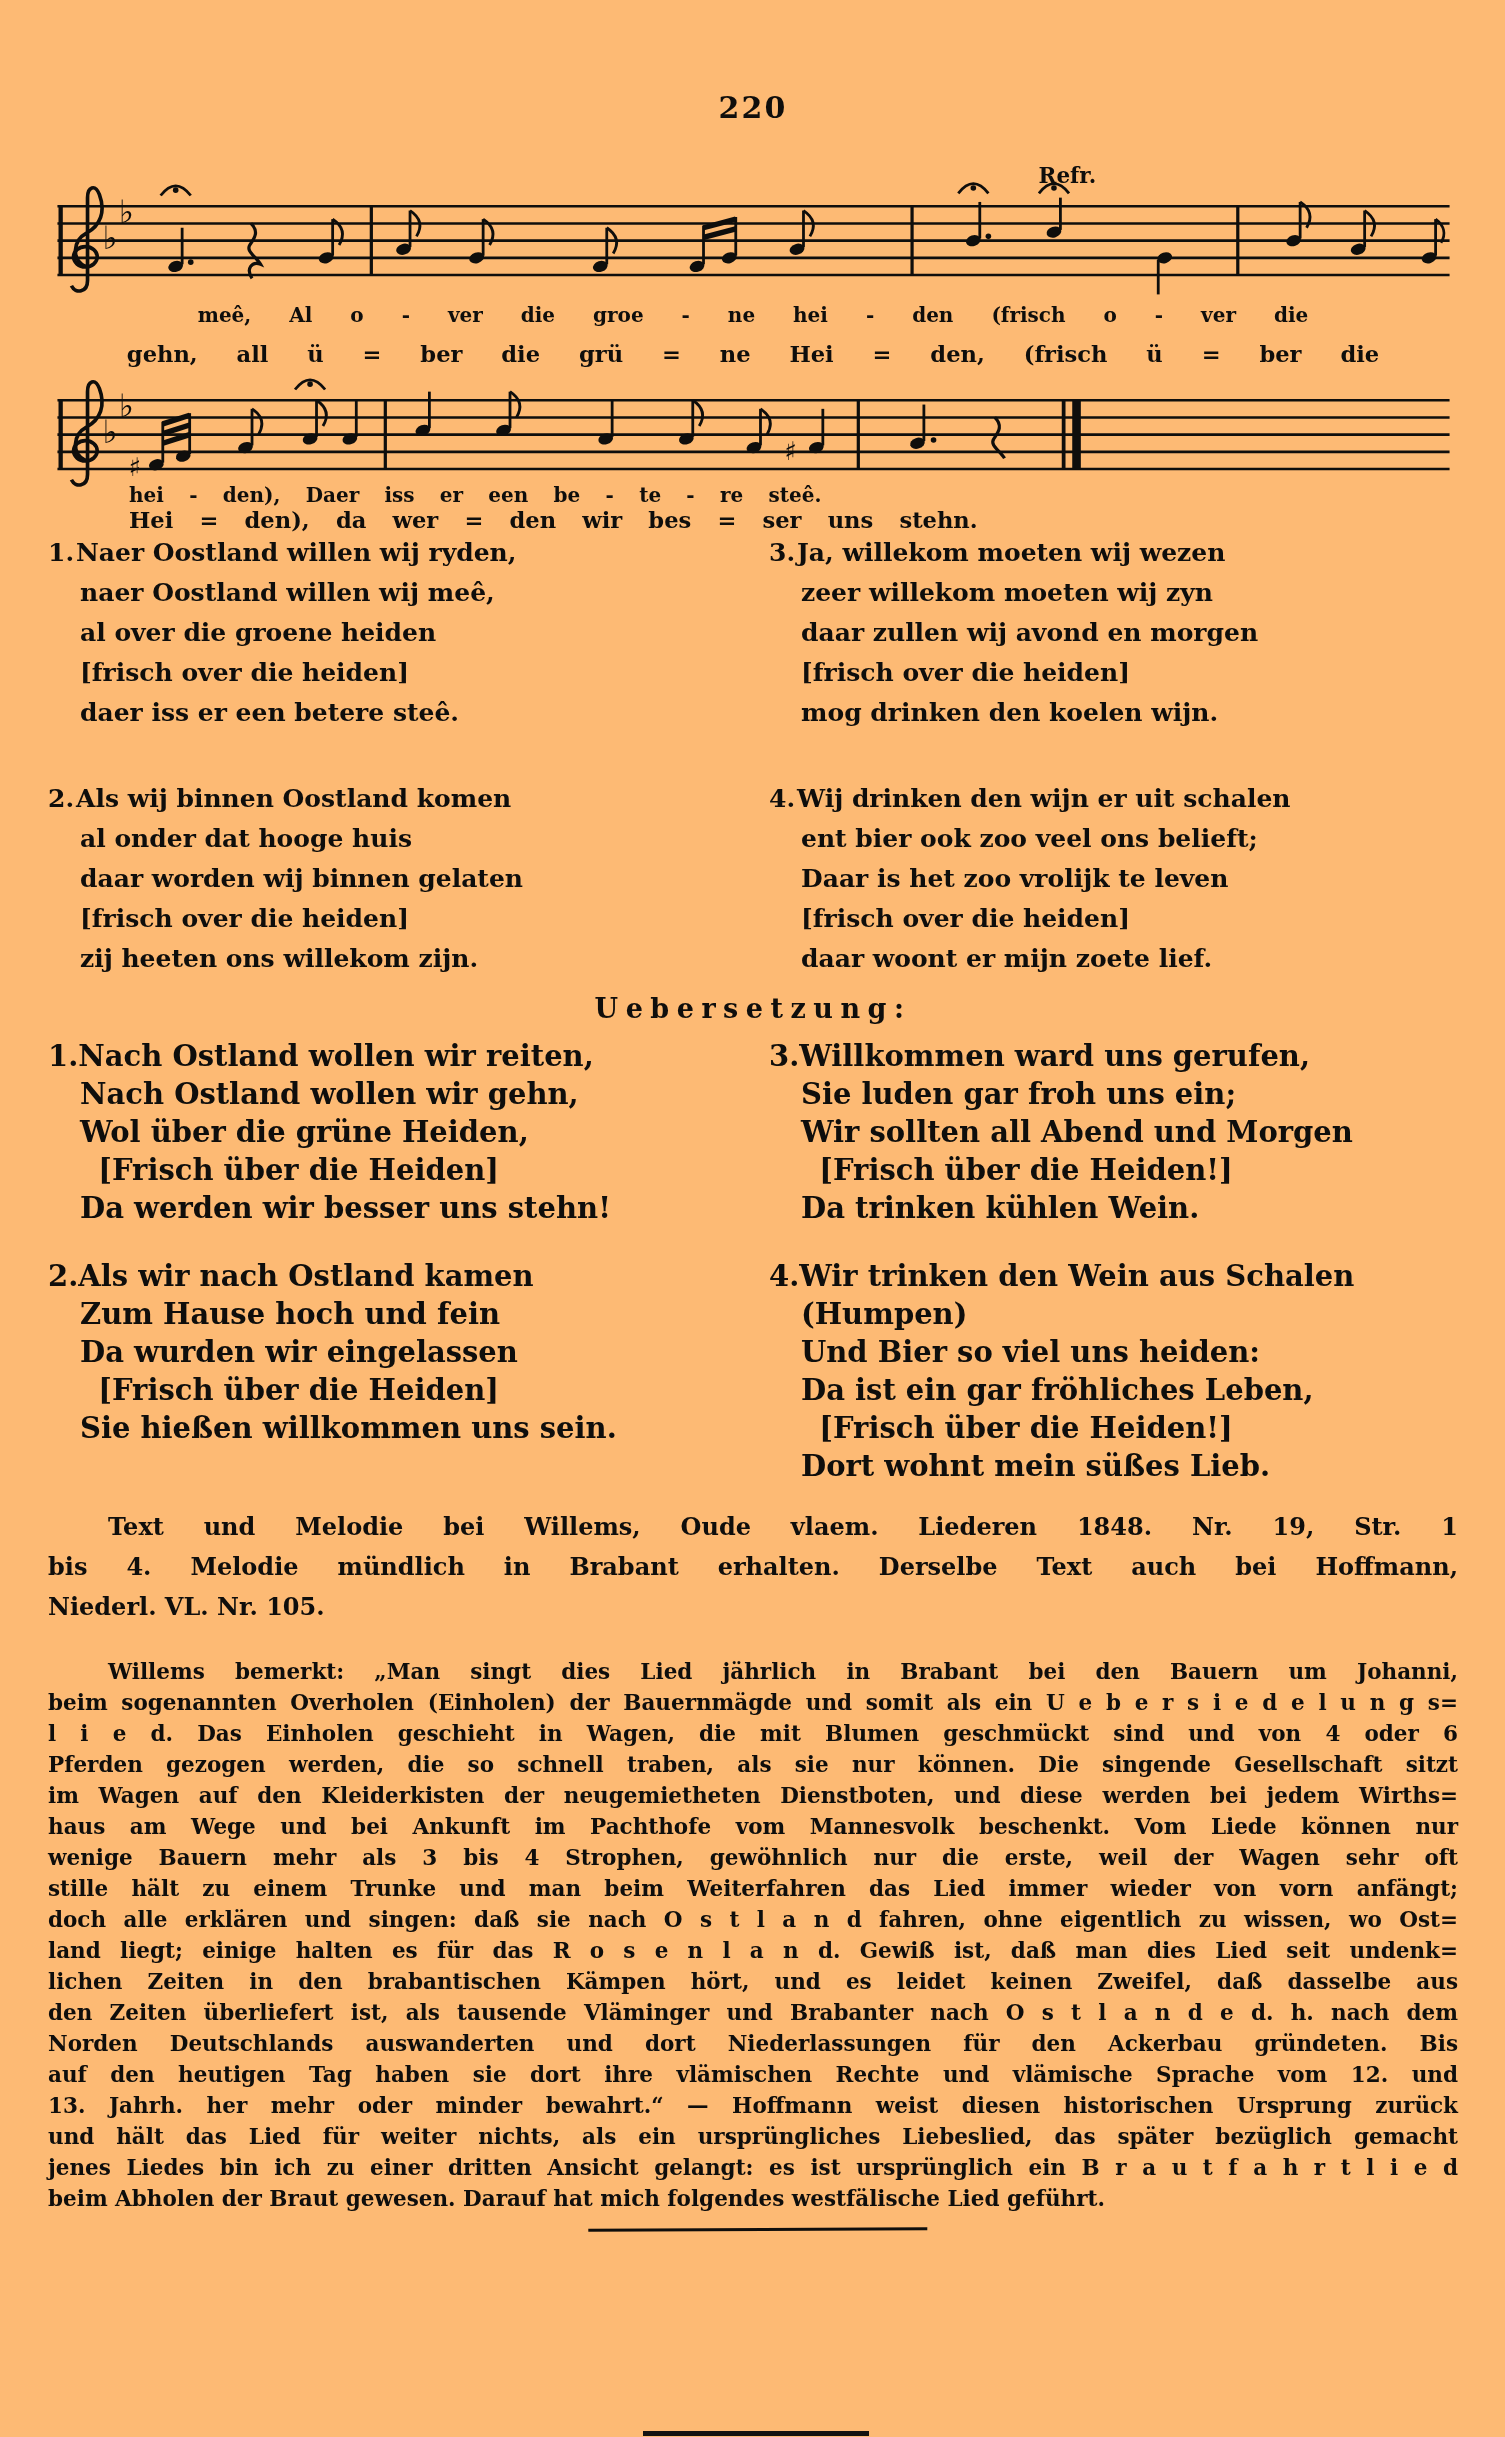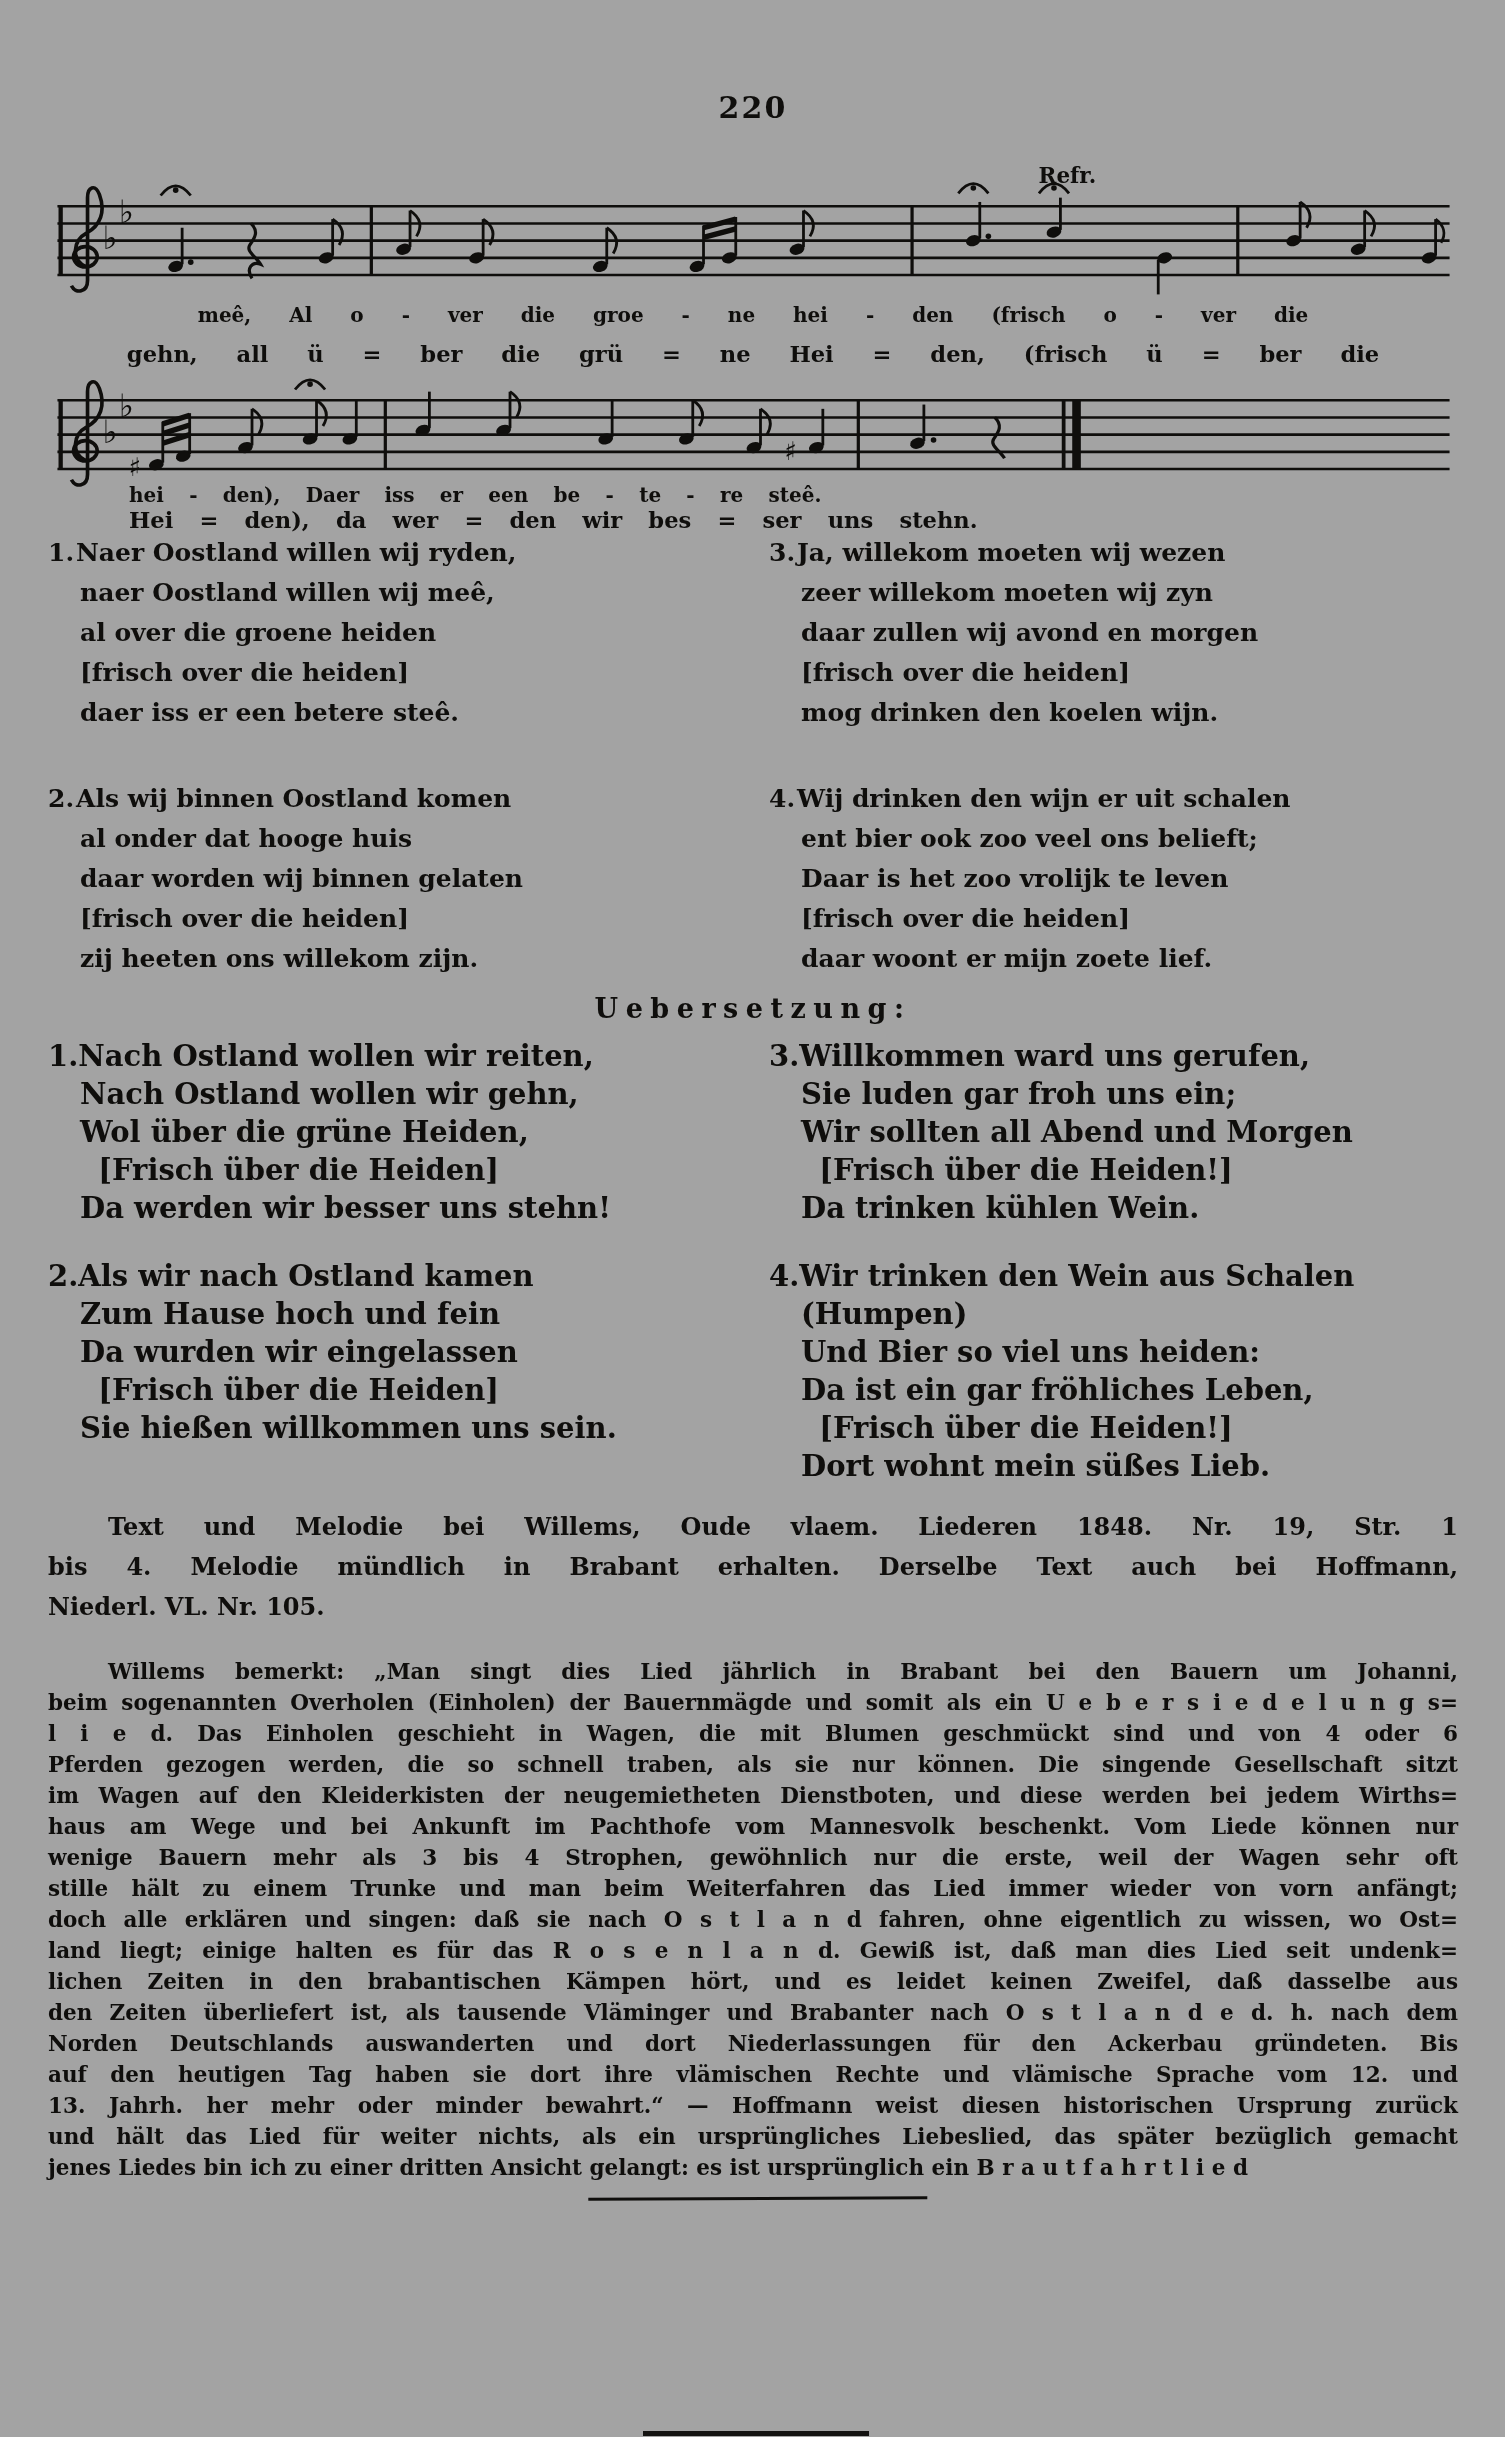--- a/index.html
+++ b/index.html
@@ -1,20 +1,20 @@
 <!DOCTYPE html>
 <html style="font-size:8.6px"><head>
 <meta charset="utf-8">
 <style>
   html,body{margin:0;padding:0;background:#e8e8e6;}
   .page{
     position:relative;
     width:1506px;height:2438px;
     margin:0 auto;
-    background:#a3a3a3;
+    background:#fdba74;
     color:#0f0e0c;
     font-family:"DejaVu Serif", serif;
     overflow:hidden;
   }
   .content{margin:0 48px;}
   
   .pagenum{
     margin-top:90px;
     text-align:center;
     font-size:30px;font-weight:bold;letter-spacing:2.2px;
@@ -365,20 +365,21 @@
 
         <div>auf den heutigen Tag haben sie dort ihre vlämischen Rechte und vlämische Sprache vom 12. und</div>
 
         <div>13. Jahrh. her mehr oder minder bewahrt.“ — Hoffmann weist diesen historischen Ursprung zurück</div>
 
         <div>und hält das Lied für weiter nichts, als ein ursprüngliches Liebeslied, das später bezüglich gemacht</div>
 
 
         <div>jenes Liedes bin ich zu einer dritten Ansicht gelangt: es ist ursprünglich ein B r a u t f a h r t l i e d</div>
 
+        <div>beim Abholen der Braut gewesen.  Darauf hat mich folgendes westfälische Lied geführt.</div>
       </div>
 
     <div class="endrule"></div>
   </div>
 
   <div class="bottom-mark"></div>
 </div>
 
 
 </body></html>

